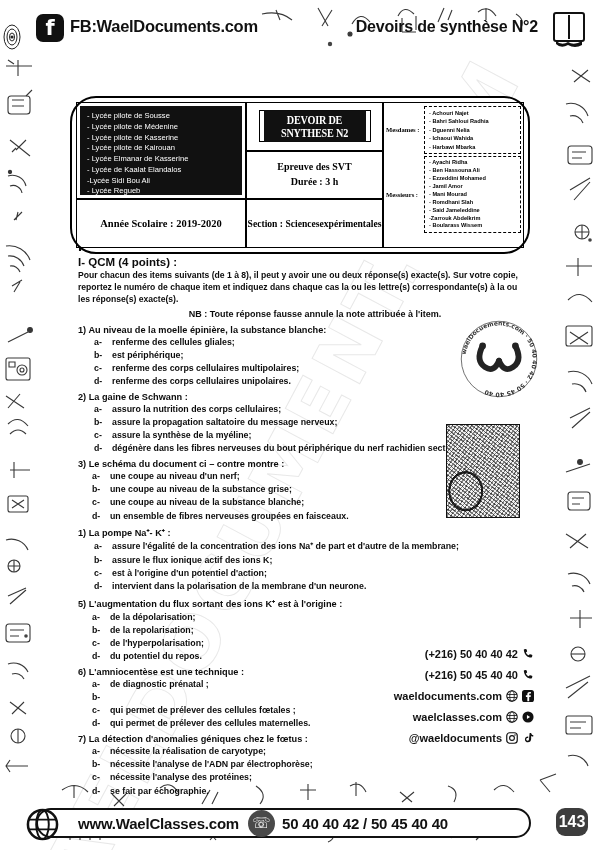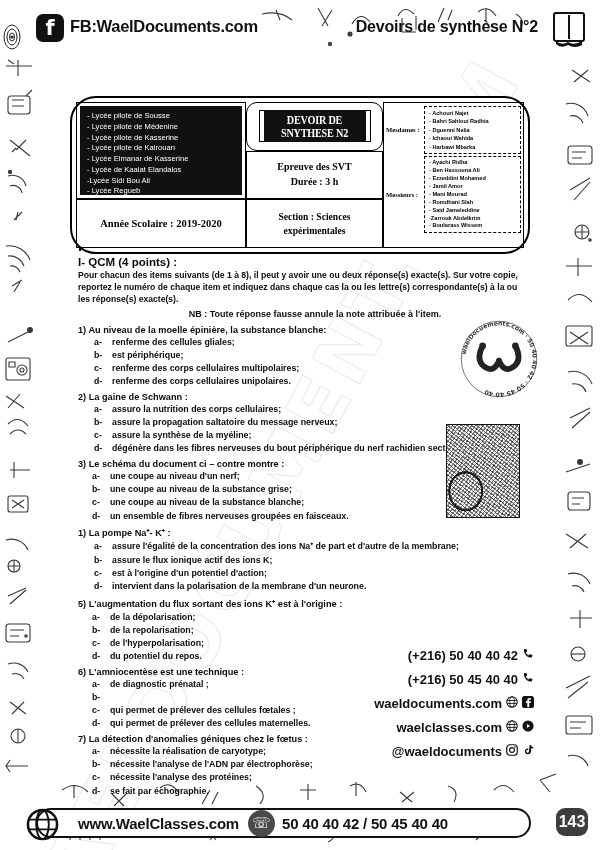--- a/index.html
+++ b/index.html
@@ -95,21 +95,21 @@
     grid-column: 1; grid-row: 3;
     display: flex; align-items: center; justify-content: center;
   }
   .year-cell span {
     font-family: "Liberation Serif", serif;
     font-weight: 700; font-size: 10.5px; color: #000;
   }
 
   .title-cell {
     grid-column: 2; grid-row: 1;
-    display: flex; align-items: center; justify-content: center; border-radius: 11px;
+    display: flex; align-items: center; justify-content: center;
   }
   .title-box {
     border: 1.6px solid #000;
     padding: 2px 4px;
     width: 112px;
   }
   .title-box span {
     display: block;
     background: #111; color: #fff;
     font-family: "Liberation Serif", serif;
@@ -122,21 +122,21 @@
   .epreuve-cell {
     grid-column: 2; grid-row: 2;
     display: flex; flex-direction: column;
     align-items: center; justify-content: center;
     font-family: "Liberation Serif", serif;
     font-weight: 700; font-size: 10px; color: #000;
     line-height: 1.45;
   }
   .section-cell {
     grid-column: 2; grid-row: 3;
-    display: flex; flex-direction: column;
+    display: flex; flex-direction: row;
     align-items: center; justify-content: center;
     font-family: "Liberation Serif", serif;
     font-weight: 700; font-size: 9.6px; color: #000;
     line-height: 1.4; text-align: center;
   }
 
   .staff-cell {
     grid-column: 3; grid-row: 1 / span 3;
     padding: 3px 2px 3px 2px;
     display: flex; flex-direction: column; gap: 2px;
@@ -215,23 +215,23 @@
     mix-blend-mode: multiply;
   }
 
   
   .contact {
     position: absolute; right: 66px; top: 648px;
     width: 230px; z-index: 4;
     text-align: right;
   }
   .contact-line {
-    display: flex; align-items: flex-start; justify-content: flex-end;
+    display: flex; align-items: center; justify-content: flex-end;
     gap: 4px; margin-bottom: 9px;
-    font-size: 13px; font-weight: 700; color: #111;
+    font-size: 11px; font-weight: 700; color: #111;
   }
   .ci { width: 12px; height: 12px; display:inline-block; }
 
   
   .wm-logo {
     position: absolute; left: 458px; top: 318px;
     width: 82px; height: 82px; z-index: 2;
     opacity: .92;
   }
   

